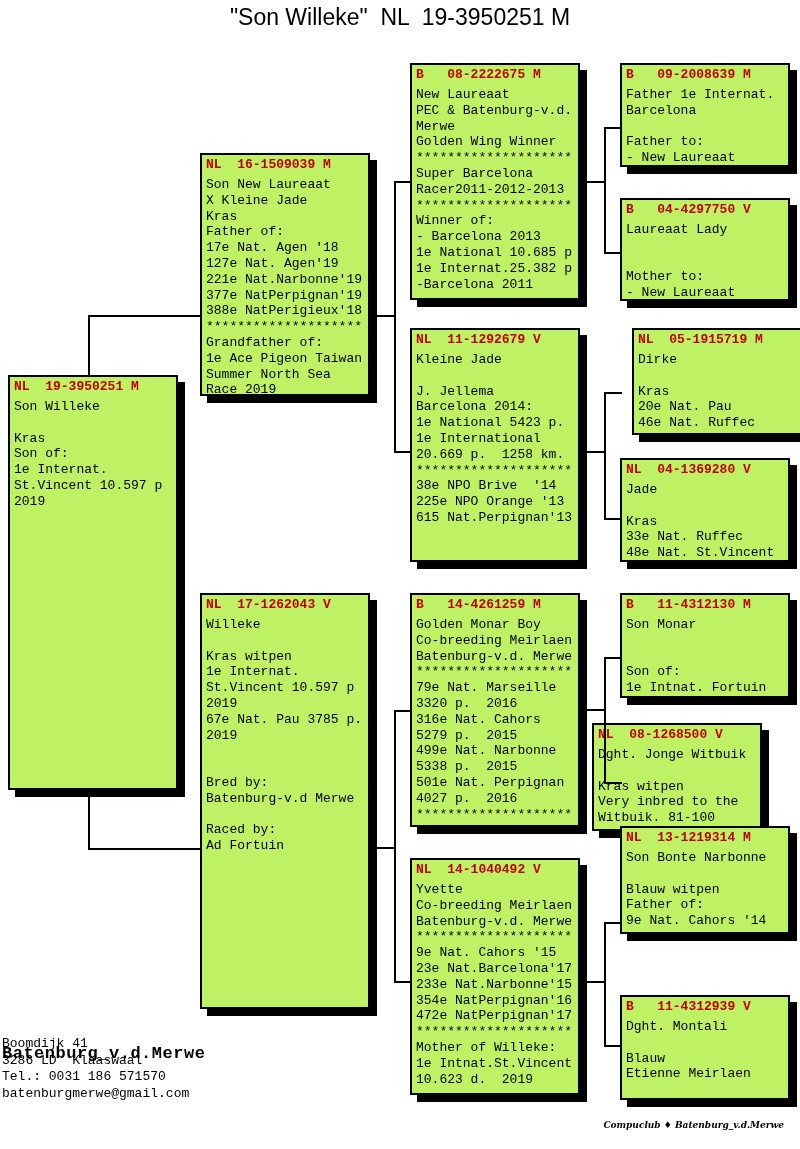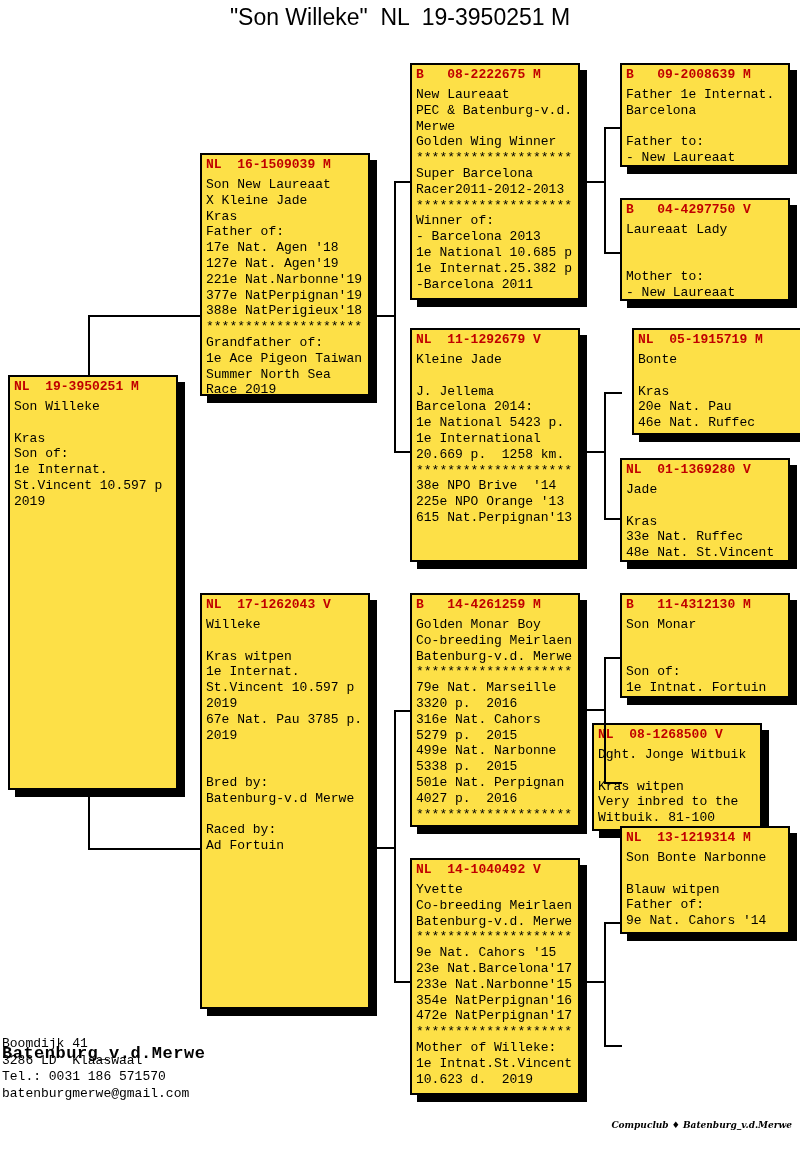--- a/index.html
+++ b/index.html
@@ -5,21 +5,21 @@
   html,body { margin:0; padding:0; background:#fff; }
   #page {
     position:relative; width:800px; height:1149px; background:#fff;
     font-family:"Liberation Mono",monospace; overflow:hidden;
   }
   #title {
     position:absolute; top:4px; left:0; width:100%; text-align:center;
     font:23px "Liberation Sans",sans-serif; color:#000; white-space:pre;
   }
   .box {
-    position:absolute; background:#fde047; border:2px solid #000;
+    position:absolute; background:#bef264; border:2px solid #000;
     box-shadow:7px 7px 0 #000; box-sizing:border-box; padding:2px 0 0 4px;
     overflow:hidden;
   }
   .hdr {
     font:bold 13px/16px "Liberation Mono",monospace; color:#c00000; white-space:pre;
   }
   .box pre {
     margin:4px 0 0 0; font:13px/15.8px "Liberation Mono",monospace;
     color:#000; white-space:pre;
   }
@@ -28,21 +28,21 @@
   .vl { width:2px; }
   #breeder-name {
     position:absolute; left:2px; top:1044px;
     font:bold 17px/20px "Liberation Mono",monospace; color:#000; letter-spacing:.5px;
   }
   #address {
     position:absolute; left:2px; top:1036px;
     font:13px/16.5px "Liberation Mono",monospace; color:#000; white-space:pre;
   }
   #credit {
-    position:absolute; right:8px; top:1120px;
+    position:absolute; right:16px; top:1120px;
     font:italic bold 9px "DejaVu Serif",serif; color:#000;margin-left:20px;
   }
 </style>
 </head>
 <body>
 
 <div id="page">
 
   <div id="title">"Son Willeke"  NL  19-3950251 M</div>
 
@@ -167,28 +167,28 @@
   <div class="box" style="left:620px;top:198px;width:170px;height:103px">
     <div class="hdr">B   04-4297750 V</div>
     <pre>Laureaat Lady
 
 
 Mother to:
 - New Laureaat</pre>
   </div>
   <div class="box" style="left:632px;top:328px;width:170px;height:107px">
     <div class="hdr">NL  05-1915719 M</div>
-    <pre>Bonte
+    <pre>Dirke
 
 Kras
 20e Nat. Pau
 46e Nat. Ruffec</pre>
   </div>
   <div class="box" style="left:620px;top:458px;width:170px;height:104px">
-    <div class="hdr">NL  01-1369280 V</div>
+    <div class="hdr">NL  04-1369280 V</div>
     <pre>Jade
 
 Kras
 33e Nat. Ruffec
 48e Nat. St.Vincent</pre>
   </div>
   <div class="box" style="left:620px;top:593px;width:170px;height:105px">
     <div class="hdr">B   11-4312130 M</div>
     <pre>Son Monar
 
@@ -204,20 +204,27 @@
 Very inbred to the
 Witbuik. 81-100</pre>
   </div>
   <div class="box" style="left:620px;top:826px;width:170px;height:108px">
     <div class="hdr">NL  13-1219314 M</div>
     <pre>Son Bonte Narbonne
 
 Blauw witpen
 Father of:
 9e Nat. Cahors '14</pre>
+  </div>
+  <div class="box" style="left:620px;top:995px;width:170px;height:105px">
+    <div class="hdr">B   11-4312939 V</div>
+    <pre>Dght. Montali
+
+Blauw
+Etienne Meirlaen</pre>
   </div>
 
   <div class="vl" style="left:88px;top:315px;height:62px"></div>
   <div class="hl" style="left:88px;top:315px;width:114px"></div>
   <div class="vl" style="left:88px;top:790px;height:60px"></div>
   <div class="hl" style="left:88px;top:848px;width:114px"></div>
 
   <div class="hl" style="left:370px;top:315px;width:26px"></div>
   <div class="vl" style="left:394px;top:181px;height:272px"></div>
   <div class="hl" style="left:394px;top:181px;width:18px"></div>

